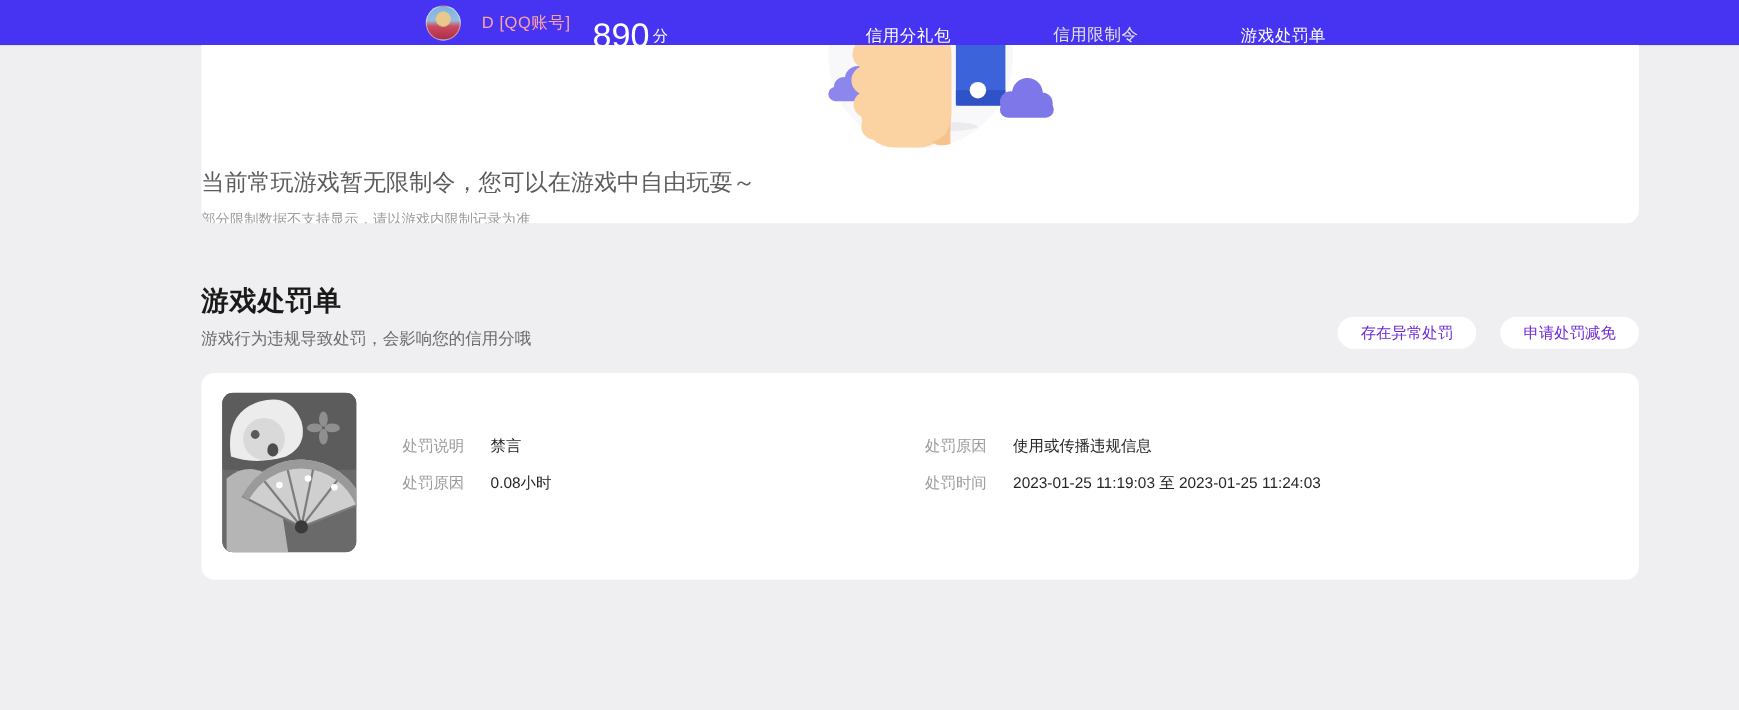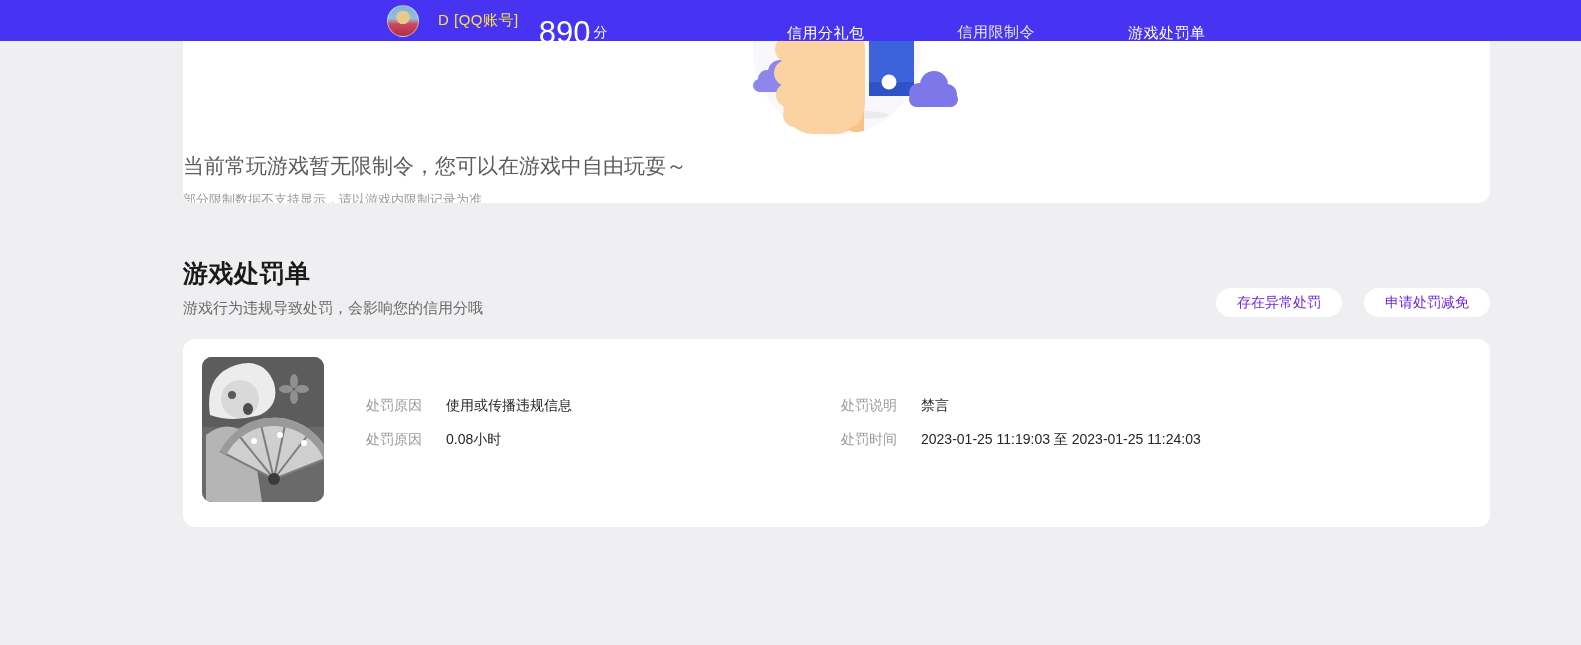--- a/index.html
+++ b/index.html
@@ -18,21 +18,21 @@
     position:absolute; left:387px; top:0; height:41px;
     display:flex; align-items:center;
   }
   .avatar {
     width:32px; height:32px; border-radius:50%;
     border:1px solid rgba(255,255,255,0.45);
     background:
       radial-gradient(circle at 50% 38%, #e8c98b 0 28%, rgba(0,0,0,0) 29%),
       linear-gradient(180deg,#7fb2e2 0%,#93bede 42%,#cc4a5e 60%,#a82f49 100%);
   }
-  .user-name { margin-left:19px; font-size:15px; color:#fde047; letter-spacing:0.5px; }
+  .user-name { margin-left:19px; font-size:15px; color:#fca5a5; letter-spacing:0.5px; }
   .score { margin-left:20px; display:flex; align-items:center; color:#fff;margin-top:24px; }
   .score-num { font-size:31px; line-height:1; font-weight:500; }
   .score-unit { font-size:14px; margin-left:3px; }
 
   .topnav { position:absolute; left:787px; top:13px; height:41px; display:flex; gap:93px; }
   .nav-item {
     height:41px; line-height:40px; font-size:15px; color:#ffffff;
     cursor:pointer; letter-spacing:0.5px;
   }
   .nav-item.active { color:#e5e5e5; border-bottom:3px solid #ffffff; line-height:38px; }
@@ -183,26 +183,26 @@
           <circle cx="-20" cy="-38" r="3" fill="#fff"></circle>
           <circle cx="6" cy="-44" r="3" fill="#fff"></circle>
           <circle cx="30" cy="-36" r="3" fill="#fff"></circle>
           <circle cx="0" cy="0" r="6" fill="#3a3a3a"></circle>
         </g>
       </svg>
     </div>
     <div class="penalty-body">
       <div class="fields">
         <div class="field">
+          <span class="field-label">处罚说明</span><span class="field-value">禁言</span>
+        </div>
+        <div class="field">
           <span class="field-label">处罚原因</span><span class="field-value">使用或传播违规信息</span>
         </div>
         <div class="field">
-          <span class="field-label">处罚说明</span><span class="field-value">禁言</span>
-        </div>
-        <div class="field">
           <span class="field-label">处罚原因</span><span class="field-value">0.08小时</span>
         </div>
         <div class="field">
           <span class="field-label">处罚时间</span><span class="field-value">2023-01-25 11:19:03 至 2023-01-25 11:24:03</span>
         </div>
       </div>
     </div>
   </section>
 
 

